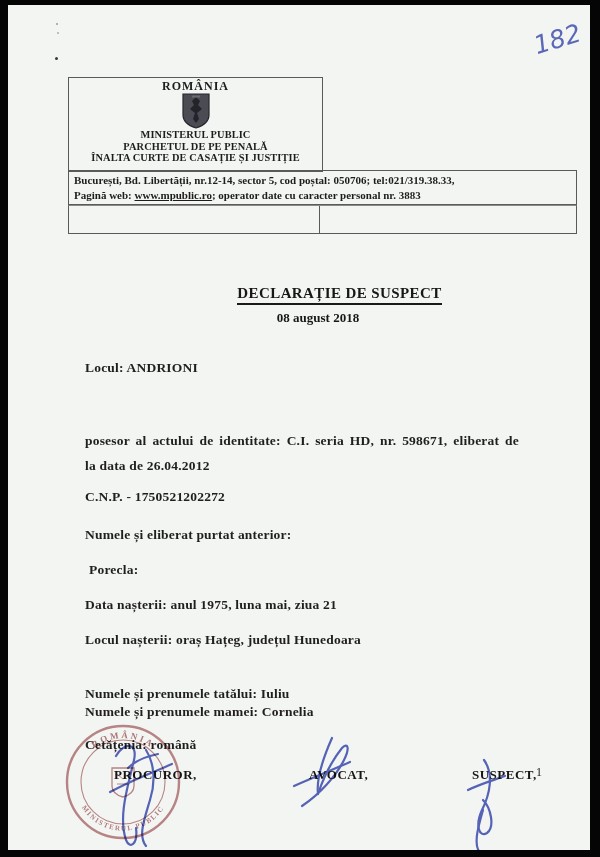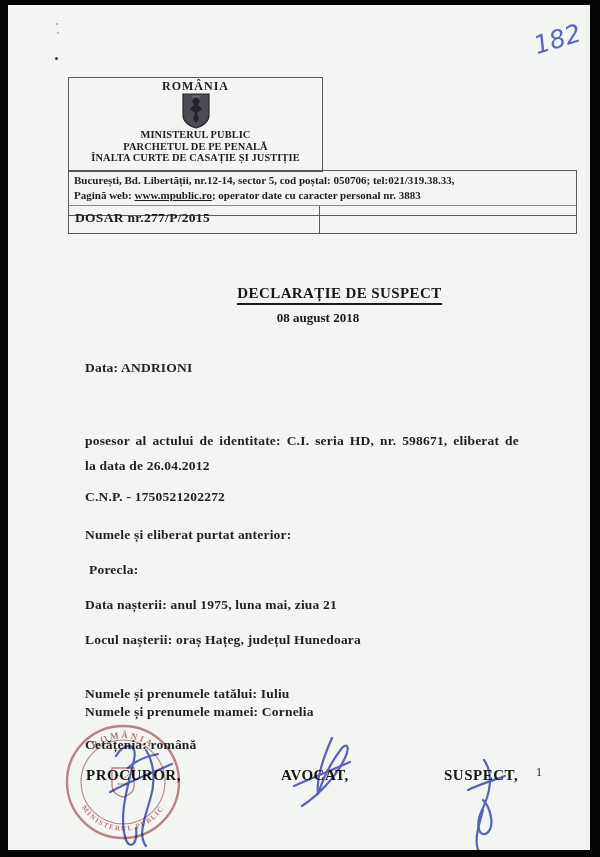--- a/index.html
+++ b/index.html
@@ -18,21 +18,21 @@
   .hbox1{
     position:absolute;left:68px;top:77px;width:253px;height:93px;
     border:1px solid #5a5a5a;
     display:flex;flex-direction:column;align-items:center;
     color:#1d1d1d;
   }
   .country{font-size:12px;font-weight:bold;letter-spacing:1px;line-height:14px;margin-top:1px;}
   .arms{display:block;margin:0 auto;}
   .instline{font-size:10.4px;font-weight:bold;line-height:11.5px;letter-spacing:.1px;white-space:nowrap;}
   .hbox2{
-    position:absolute;left:68px;top:170px;width:509px;height:46px;
+    position:absolute;left:68px;top:170px;width:509px;height:35px;
     border:1px solid #5a5a5a;box-sizing:border-box;
     padding:2px 0 0 5px;
     font-size:11px;font-weight:bold;line-height:15px;color:#1d1d1d;
   }
   .weburl{text-decoration:underline;}
   .hbox3{
     position:absolute;left:68px;top:205px;width:509px;height:29px;
     border:1px solid #5a5a5a;border-top:1px solid #8a8a8a;box-sizing:border-box;
     color:#1d1d1d;
   }
@@ -49,21 +49,21 @@
     font-size:13.5px;font-weight:bold;color:#1f1f1f;
     white-space:nowrap;letter-spacing:.2px;
   }
   .field.justify{
     width:434px;white-space:normal;
     text-align:justify;text-align-last:justify;
   }
   
   .siglabel{
     position:absolute;top:767px;
-    font-size:15px;font-weight:bold;color:#151515;letter-spacing:.5px;
+    font-size:13px;font-weight:bold;color:#151515;letter-spacing:.5px;margin-left:28px;
   }
   .pagenum{position:absolute;left:536px;top:765px;font-size:12px;color:#222;}
   
   .stamp-svg,.ink-svg{position:absolute;left:0;top:0;pointer-events:none;mix-blend-mode:multiply;}
   .speck{position:absolute;border-radius:50%;}
 </style>
 </head>
 <body>
 
 <div class="page">
@@ -84,30 +84,29 @@
     <div class="instline">PARCHETUL DE PE PENALĂ</div>
     <div class="instline">ÎNALTA CURTE DE CASAȚIE ȘI JUSTIȚIE</div>
   </div>
 
   <div class="hbox2">
     <div>București, Bd. Libertății, nr.12-14, sector 5, cod poștal: 050706; tel:021/319.38.33,</div>
     <div><span>Pagină web: </span><span class="weburl">www.mpublic.ro</span><span>; operator date cu caracter personal nr. 3883</span></div>
   </div>
 
   <div class="hbox3">
-    <div class="dosar">DOSAR nr.277/P/2015</div>
     <div class="divider"></div>
   </div>
 
   <div class="titleblock">
     <div><span class="doctitle">DECLARAȚIE DE SUSPECT</span></div>
     <div class="docdate">08 august 2018</div>
   </div>
 
-  <div class="field" style="top:360px;">Data: ANDRIONI</div>
+  <div class="field" style="top:360px;">Locul: ANDRIONI</div>
   <div class="field justify" style="top:433px;">posesor al actului de identitate: C.I. seria HD, nr. 598671, eliberat de</div>
   <div class="field" style="top:458px;">la data de 26.04.2012</div>
   <div class="field" style="top:489px;">C.N.P. - 1750521202272</div>
   <div class="field" style="top:527px;">Numele și eliberat purtat anterior:</div>
   <div class="field" style="top:562px;left:89px;">Porecla:</div>
   <div class="field" style="top:597px;">Data nașterii: anul 1975, luna mai, ziua 21</div>
   <div class="field" style="top:632px;">Locul nașterii: oraș Hațeg, județul Hunedoara</div>
   <div class="field" style="top:686px;">Numele și prenumele tatălui: Iuliu</div>
   <div class="field" style="top:704px;">Numele și prenumele mamei: Cornelia</div>
   <div class="field" style="top:737px;">Cetățenia: română</div>

